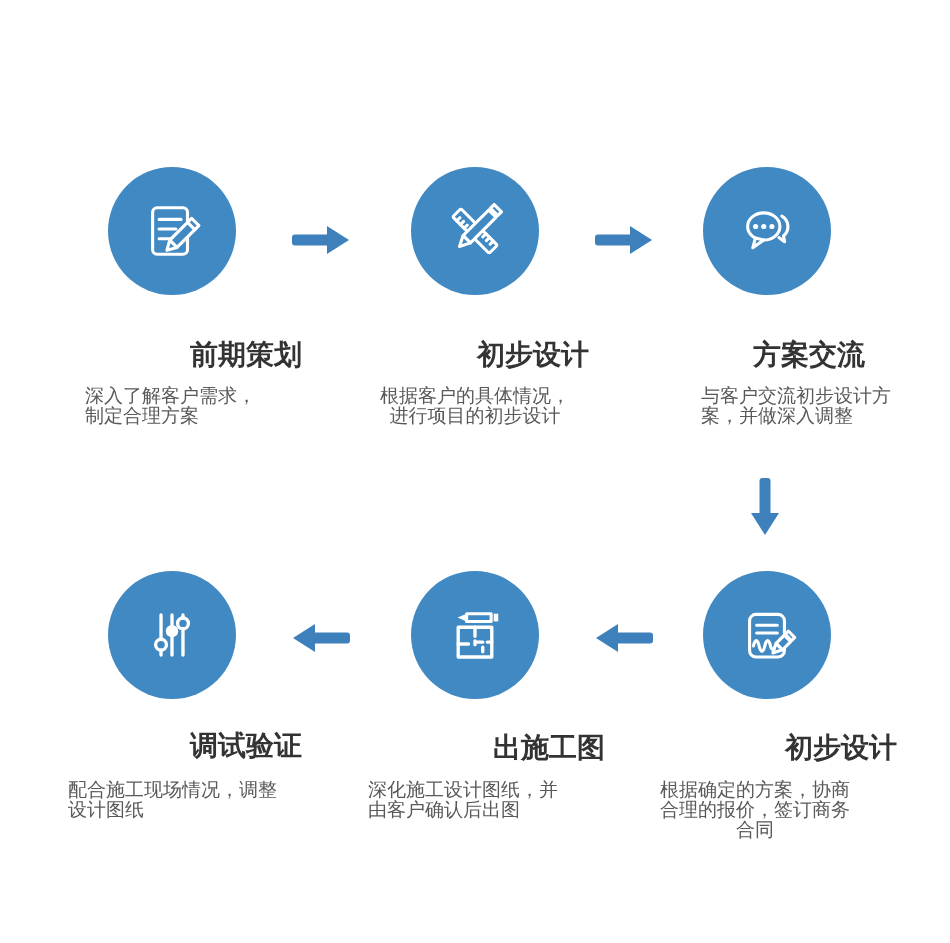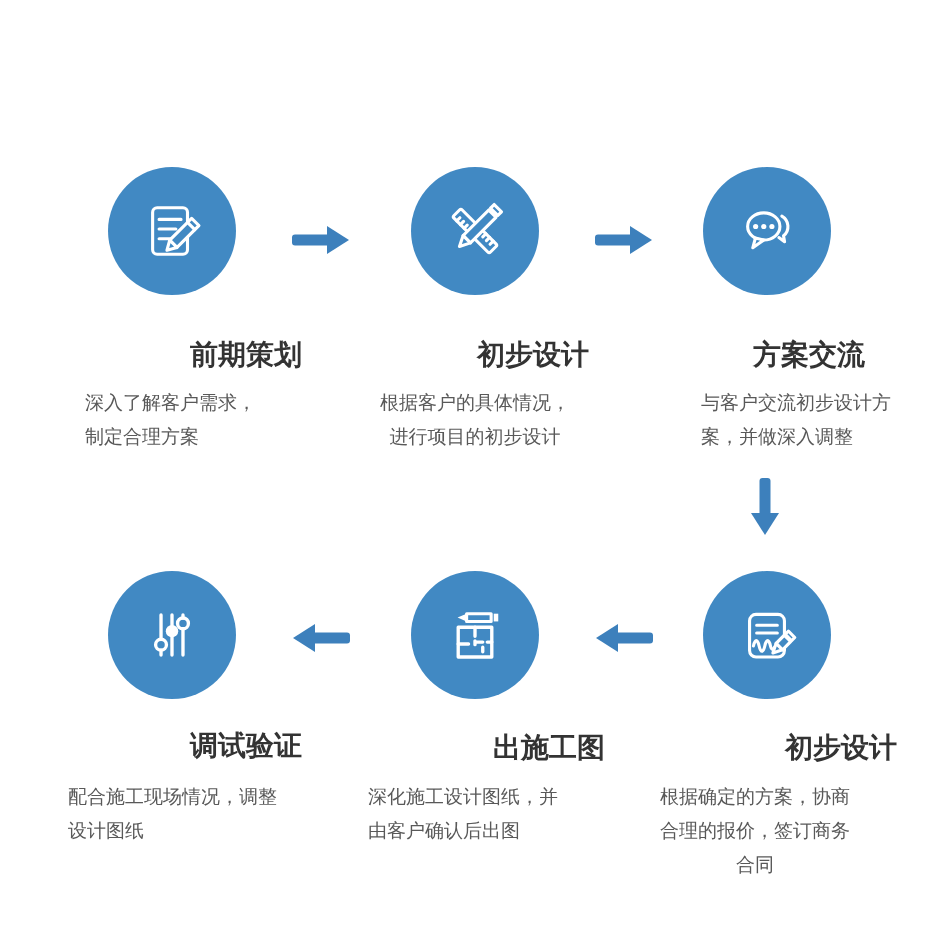--- a/index.html
+++ b/index.html
@@ -14,21 +14,21 @@
     font-size:44px;font-weight:700;color:var(--title-color);letter-spacing:1.5px;line-height:1.1;}
   .circle{position:absolute;width:128px;height:128px;border-radius:50%;
     background:var(--circle-fill);display:flex;align-items:center;justify-content:center;}
   .circle svg{display:block;}
   .ico{fill:none;stroke:var(--icon-stroke);stroke-width:2.4;stroke-linecap:round;stroke-linejoin:round;}
   .ico-thick{fill:none;stroke:var(--icon-stroke);stroke-width:2.6;stroke-linecap:round;stroke-linejoin:round;}
   .pb{fill:var(--circle-fill);stroke:var(--icon-stroke);stroke-width:2.4;stroke-linejoin:round;}
   .dot{fill:var(--icon-stroke);stroke:none;}
   .step-title{position:absolute;width:260px;text-align:right;font-size:28px;font-weight:700;
     color:var(--heading-color);line-height:30px;}
-  .step-desc{position:absolute;font-size:19px;line-height:34px;color:var(--desc-color);
+  .step-desc{position:absolute;font-size:19px;line-height:20px;color:var(--desc-color);
     white-space:pre-line;text-align:left;font-family:Liberation Serif, serif;}
   .arrow{position:absolute;}
   .arrow svg{display:block;fill:var(--arrow-fill);}
 </style>
 </head>
 <body>
 
 <div class="canvas">
 
 

